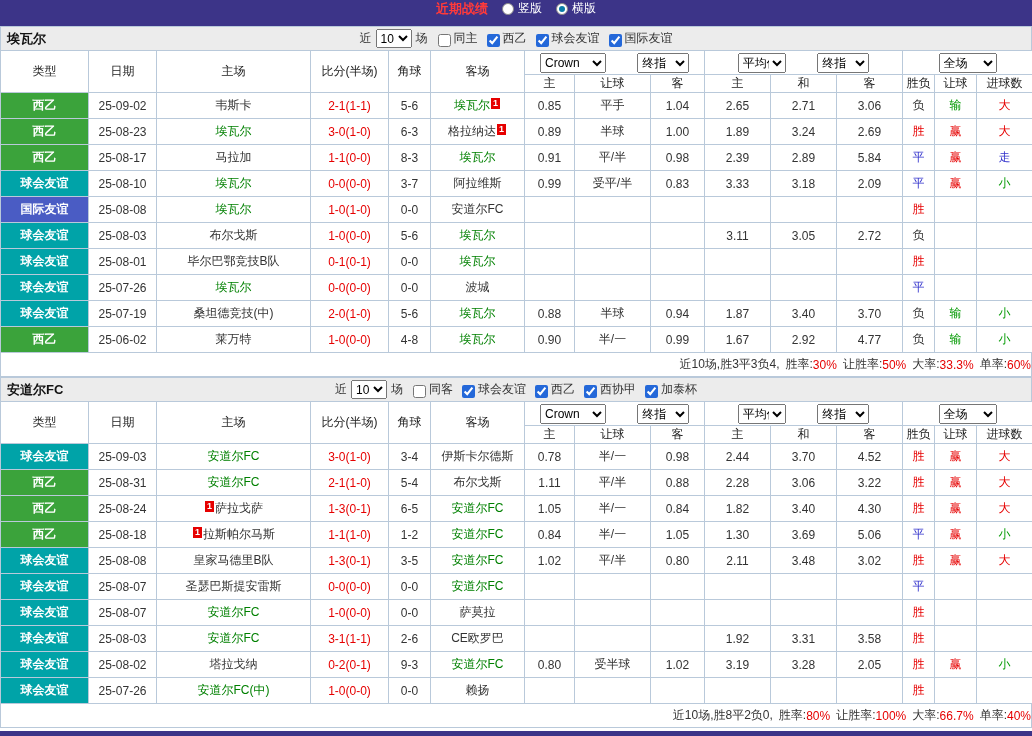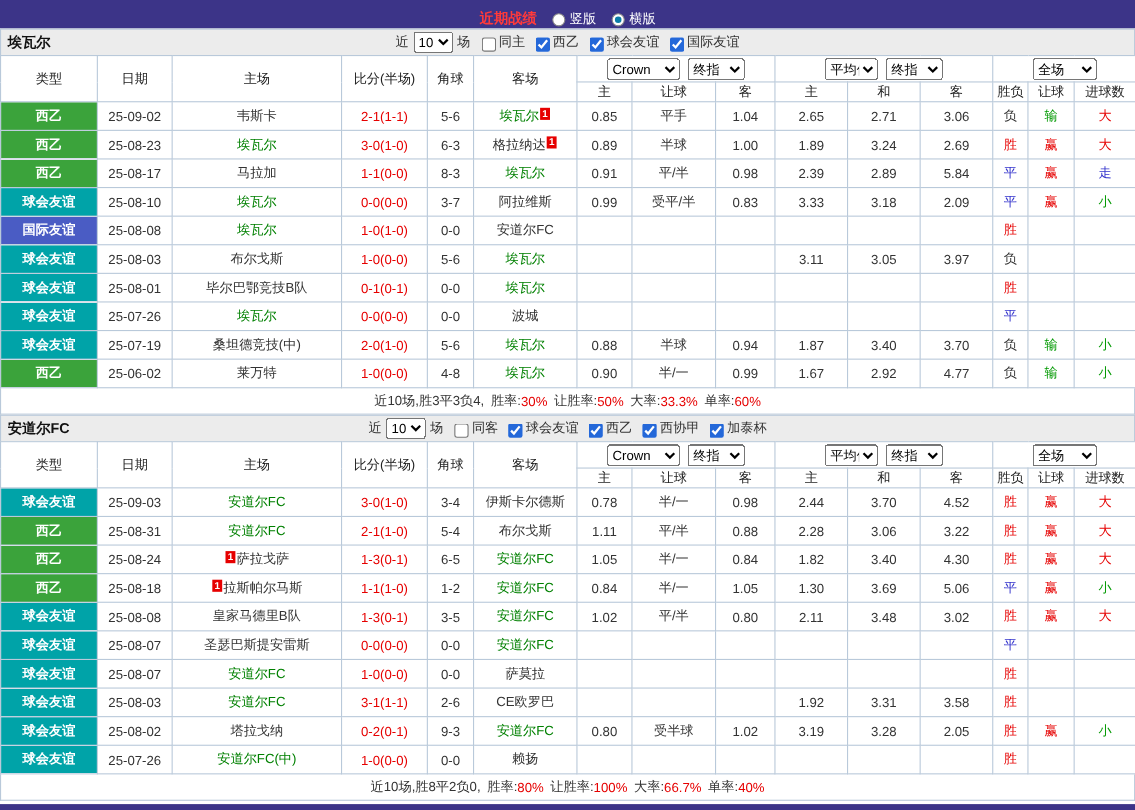--- a/index.html
+++ b/index.html
@@ -4,47 +4,47 @@
 <style>
   :root{
     --accent-purple:#3c3488; --title-red:#ff3a3a;
     --type-green:#3ba33b; --type-teal:#00a3a8; --type-blue:#4a5cc4;
     --win-red:#e60000; --lose-green:#009900; --draw-blue:#3333cc;
     --neutral-dark:#333333; --focus-green:#008000;
     --grid-border:#b9c9da; --filter-bg:#ececec; --checkbox-blue:#2468d9;
   }
   *{box-sizing:border-box;margin:0;padding:0}
   body{width:1032px;background:#fff;font-family:"Liberation Sans","DejaVu Sans",sans-serif;color:#333}
-  .topbar{height:26px;background:var(--accent-purple);display:flex;align-items:flex-end;justify-content:center;gap:14px;color:#fff;font-size:12px}
+  .topbar{height:26px;background:var(--accent-purple);display:flex;align-items:flex-start;justify-content:center;gap:14px;color:#fff;font-size:12px}
   .topbar .title{color:var(--title-red);font-weight:bold;font-size:13px}
   .radio-opt{display:flex;align-items:center;gap:4px;cursor:pointer}
   .radio{width:12px;height:12px;border-radius:50%;background:#fff;border:1px solid #8a8a8a;display:inline-block;position:relative}
   .radio.selected::after{content:"";position:absolute;left:2px;top:2px;width:6px;height:6px;border-radius:50%;background:#0a7ca8}
   .filter-row{position:relative;height:24px;background:var(--filter-bg);border:1px solid var(--grid-border);border-bottom:none;display:flex;align-items:center;justify-content:center;font-size:12px}
   .team-name{position:absolute;left:6px;font-weight:bold;font-size:13px;color:#111}
   .filters{display:flex;align-items:center;gap:4px}
   .filters select{font-size:12px;height:19px}
   .checks{display:flex;align-items:center;gap:9px;margin-left:6px}
   .cb{display:flex;align-items:flex-end;gap:3px;cursor:pointer}
   input[type=checkbox]{width:13px;height:13px;accent-color:var(--checkbox-blue)}
   table.grid{width:1032px;border-collapse:collapse;table-layout:fixed;font-size:12px}
   .grid th,.grid td{border:1px solid var(--grid-border);text-align:center;overflow:hidden;white-space:nowrap;padding:0 1px}
   .grid thead th{font-weight:normal;background:#fff;color:#222}
   .grid tr.h1 th{height:24px}
   .grid tr.h2 th{height:18px}
-  .grid thead select{font-size:12px;height:20px;margin:0 2px}
+  .grid thead select{font-size:12px;height:20px;margin:0 14px}
   .sel-book{width:66px}.sel-stage{width:52px}.sel-avg{width:48px}.sel-scope{width:58px}
   .grid tbody td{height:26px}
   td.type{color:#fff;font-weight:bold}
   .t-green{background:var(--type-green)} .t-teal{background:var(--type-teal)} .t-blue{background:var(--type-blue)}
   td.score{color:var(--win-red)}
   .focus{color:var(--focus-green)}
   .c-red{color:var(--win-red)} .c-green{color:var(--lose-green)} .c-blue{color:var(--draw-blue)} .c-dark{color:var(--neutral-dark)}
   .rc{display:inline-block;background:var(--win-red);color:#fff;font-size:9px;line-height:11px;width:9px;height:11px;text-align:center;vertical-align:3px;margin:0 1px;font-weight:bold}
-  .summary{height:24px;border:1px solid var(--grid-border);border-top:none;display:flex;align-items:center;justify-content:center;font-size:12px}
+  .summary{height:24px;border:1px solid var(--grid-border);border-top:none;display:flex;align-items:center;justify-content:flex-end;font-size:12px}
   .summary b{color:var(--win-red);font-weight:normal}
   .summary .lbl{margin-left:6px}
   .bottombar{height:9px;background:var(--accent-purple);margin-top:3px}
 </style>
 </head>
 <body>
 
 <div class="topbar">
   <span class="title">近期战绩</span>
   <label class="radio-opt">
@@ -225,21 +225,21 @@
           <td>25-08-03</td>
           <td><span>布尔戈斯</span></td>
           <td class="score">1-0(0-0)</td>
           <td>5-6</td>
           <td><span class="focus">埃瓦尔</span></td>
           <td></td>
           <td></td>
           <td></td>
           <td>3.11</td>
           <td>3.05</td>
-          <td>3.97</td>
+          <td>2.72</td>
           <td class="c-dark">负</td>
           <td></td>
           <td></td>
         </tr>
         <tr>
           <td class="type t-teal">球会友谊</td>
           <td>25-08-01</td>
           <td><span>毕尔巴鄂竞技B队</span></td>
           <td class="score">0-1(0-1)</td>
           <td>0-0</td>

